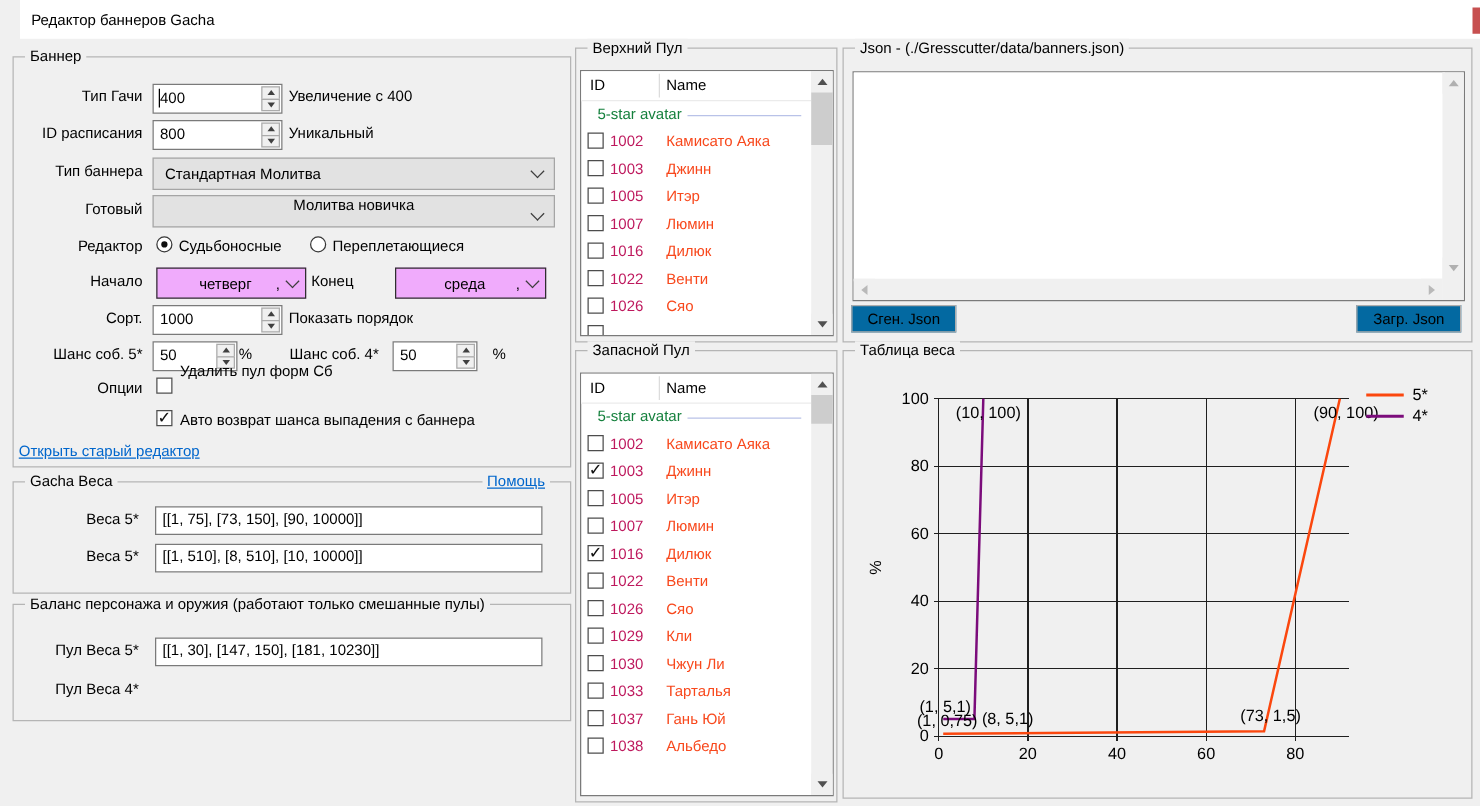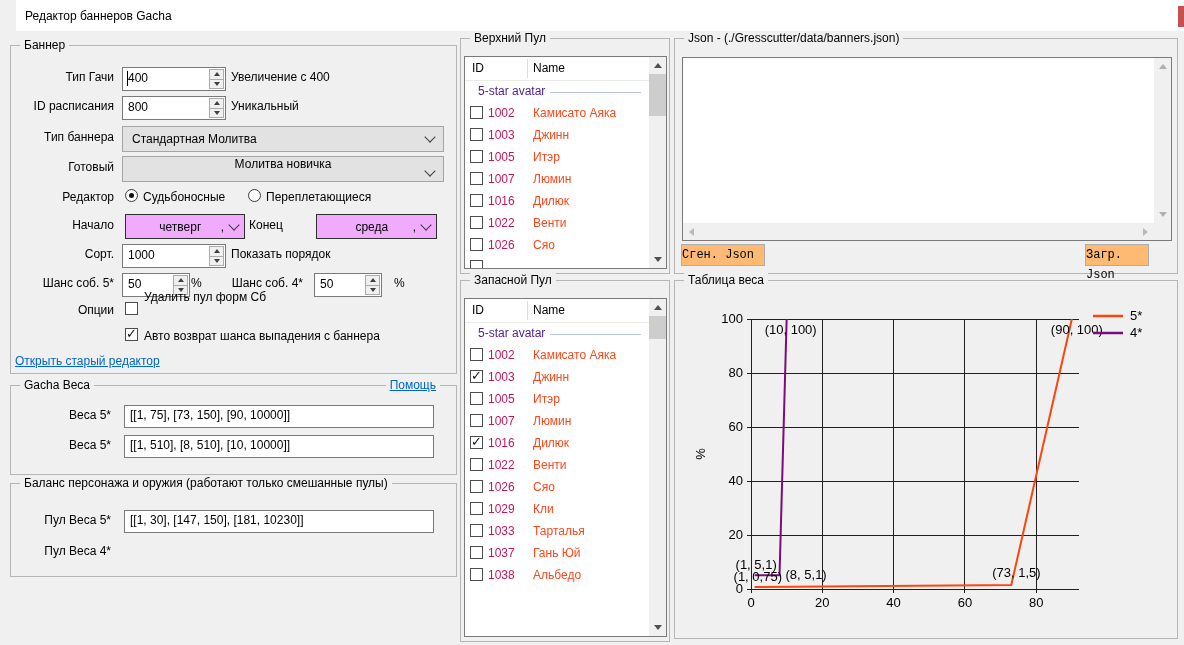--- a/index.html
+++ b/index.html
@@ -33,21 +33,21 @@
   .cb{width:13px;height:13px;border:1px solid #4d4d4d;background:#fff;display:inline-block;position:relative;box-sizing:border-box;}
   .cb.checked::after{content:"\2713";position:absolute;left:0px;top:-3px;font-size:13px;color:#111;}
   .link{position:absolute;color:#0066cc;text-decoration:underline;white-space:nowrap;cursor:pointer;}
   .textinput{position:absolute;background:#fff;border:1px solid #7a7a7a;padding:2px 5px;white-space:nowrap;overflow:hidden;}
   .listbox{position:absolute;background:#fff;border:1px solid #7a7a7a;}
   .lb-header{position:absolute;top:0;left:0;right:17px;height:23px;background:#fff;border-bottom:1px solid #ebebeb;}
   .lb-h-id{position:absolute;left:7px;top:4px;}
   .lb-h-name{position:absolute;left:68px;top:4px;}
   .lb-h-sep{position:absolute;left:62px;top:2px;bottom:2px;width:1px;background:#dcdcdc;}
   .lb-rows{position:absolute;top:24px;left:0;right:17px;bottom:0;overflow:hidden;}
-  .lb-group{height:22px;position:relative;color:#4c1d95;}
+  .lb-group{height:22px;position:relative;color:#15803d;}
   .lb-group-text{position:absolute;left:13px;top:3px;}
   .lb-group-line{position:absolute;left:85px;right:8px;top:11px;height:1px;background:#b9c2e8;}
   .lb-row{height:22px;position:relative;}
   .lb-row .cb{position:absolute;left:5px;top:3px;}
   .lb-id{position:absolute;left:23px;top:3px;color:#be185d;}
   .lb-name{position:absolute;left:68px;top:3px;color:#f8481c;}
   .vscroll{position:absolute;right:0;top:0;bottom:0;width:17px;background:#f0f0f0;}
   .sb-btn{position:absolute;left:0;width:17px;height:17px;display:flex;align-items:center;justify-content:center;background:#f0f0f0;}
   .sb-up{top:0;}.sb-down{bottom:0;}
   .sb-tri-up{width:0;height:0;border-left:4px solid transparent;border-right:4px solid transparent;border-bottom:5px solid #505050;}
@@ -57,21 +57,21 @@
   .json-text{position:absolute;left:0;top:0;width:469px;height:163px;border:none;outline:none;resize:none;
     font-family:"Liberation Sans",sans-serif;font-size:12px;background:#fff;}
   .hscroll{position:absolute;left:0;bottom:0;right:17px;height:17px;background:#f0f0f0;}
   .sb-btn-h{position:absolute;top:0;width:17px;height:17px;display:flex;align-items:center;justify-content:center;background:#f0f0f0;}
   .sb-left{left:0;}.sb-right{right:0;}
   .sb-tri-left{width:0;height:0;border-top:4px solid transparent;border-bottom:4px solid transparent;border-right:5px solid #b9b9b9;}
   .sb-tri-right{width:0;height:0;border-top:4px solid transparent;border-bottom:4px solid transparent;border-left:5px solid #b9b9b9;}
   .json-vscroll .sb-tri-up{border-bottom-color:#b0b0b0;}
   .json-vscroll .sb-tri-down{border-top-color:#b0b0b0;}
   .sb-corner{position:absolute;right:0;bottom:0;width:17px;height:17px;background:#f0f0f0;}
-  .btn{position:absolute;background:#fdba74;border:1px solid #adadad;height:22px;line-height:20px;box-sizing:border-box;font-family:Liberation Mono, monospace;}
+  .btn{position:absolute;background:#0369a1;border:1px solid #adadad;height:22px;text-align:center;line-height:20px;box-sizing:border-box;}
   .chart-svg{position:absolute;left:0;top:0;}
   .tick{font-family:"Liberation Sans",sans-serif;font-size:13px;fill:#000;}
   .ann{font-family:"Liberation Sans",sans-serif;font-size:13px;fill:#000;}
   .grid{stroke:#1f1f1f;stroke-width:1;shape-rendering:crispEdges;}
   .axis{stroke:#1f1f1f;stroke-width:1;shape-rendering:crispEdges;}
 </style>
 </head>
 <body>
 
 <div class="window">
@@ -331,20 +331,25 @@
             <span class="lb-id">1026</span>
             <span class="lb-name">Сяо</span>
           </div>
           <div class="lb-row">
             <span class="cb"></span>
             <span class="lb-id">1029</span>
             <span class="lb-name">Кли</span>
           </div>
           <div class="lb-row">
             <span class="cb"></span>
+            <span class="lb-id">1030</span>
+            <span class="lb-name">Чжун Ли</span>
+          </div>
+          <div class="lb-row">
+            <span class="cb"></span>
             <span class="lb-id">1033</span>
             <span class="lb-name">Тарталья</span>
           </div>
           <div class="lb-row">
             <span class="cb"></span>
             <span class="lb-id">1037</span>
             <span class="lb-name">Гань Юй</span>
           </div>
           <div class="lb-row">
             <span class="cb"></span>
@@ -380,21 +385,21 @@
         <span class="sb-btn-h sb-left">
             <span class="sb-tri-left"></span>
           </span>
         <span class="sb-btn-h sb-right">
             <span class="sb-tri-right"></span>
           </span>
       </div>
       <div class="sb-corner"></div>
     </div>
     <div class="btn" style="left:6px;top:205px;width:84px;">Сген. Json</div>
-    <div class="btn" style="left:410px;top:205px;width:64px;">Загр. Json</div>
+    <div class="btn" style="left:410px;top:205px;width:84px;">Загр. Json</div>
   </div>
 
   <div class="group" style="left:674px;top:280px;width:502px;height:357px;">
     <span class="group-title">Таблица веса</span>
     <svg id="weight-chart" class="chart-svg" width="500" height="355" viewBox="0 0 500 355">
         <line class="grid" x1="76" y1="308" x2="404" y2="308"></line>
         <line class="axis" x1="72" y1="308" x2="76" y2="308"></line>
         <text class="tick" x="68" y="312" text-anchor="end">0</text>
         <line class="grid" x1="76" y1="254" x2="404" y2="254"></line>
         <line class="axis" x1="72" y1="254" x2="76" y2="254"></line>

